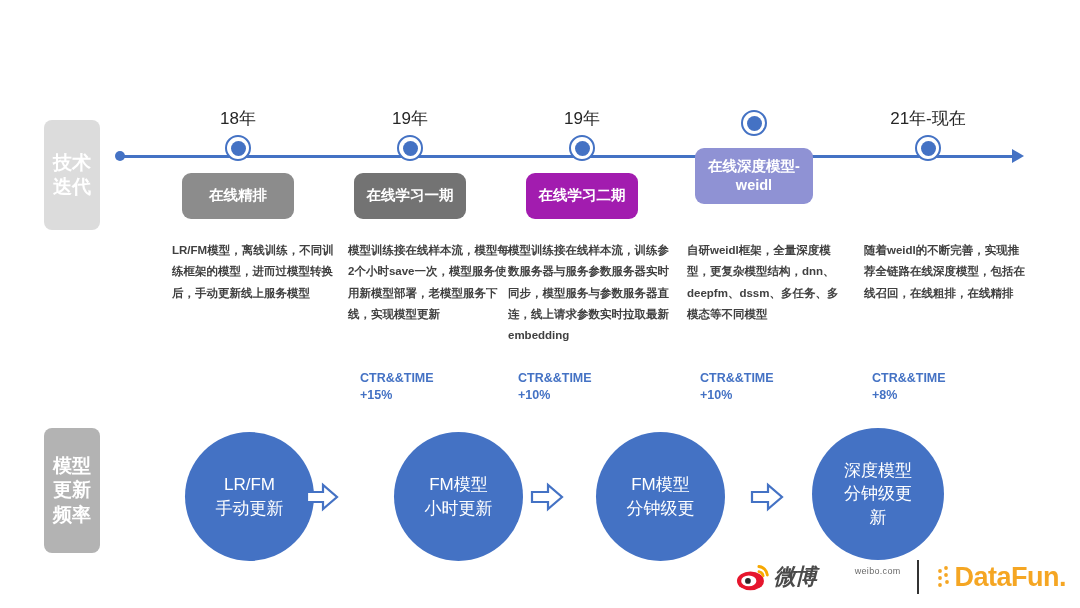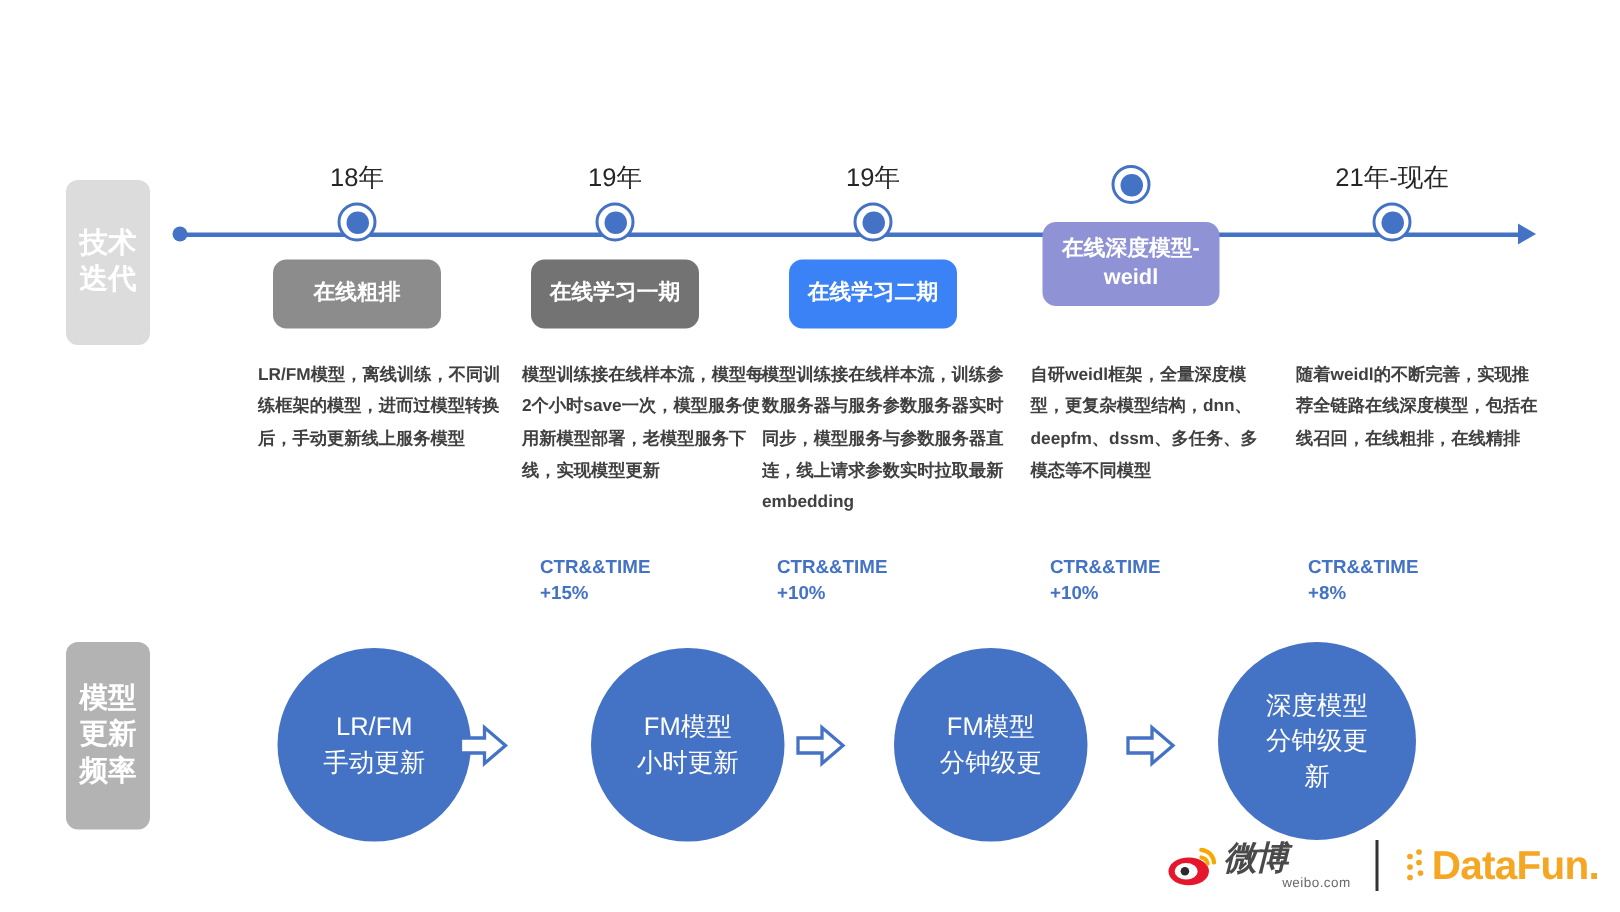--- a/index.html
+++ b/index.html
@@ -198,21 +198,20 @@
     align-items: center;
     gap: 4px;
   }
   .weibo-eye {
     width: 34px;
     height: 27px;
     position: relative;
   }
   .weibo-text {
     display: flex;
-    flex-direction: column;
     line-height: 1;
   }
   .weibo-cn {
     font-size: 22px;
     font-weight: bold;
     color: #4a4a4a;
     font-style: italic;
     letter-spacing: -1px;
   }
   .weibo-url {
@@ -260,39 +259,39 @@
     </div>
   </div>
 
   <div class="timeline-startdot"></div>
   <div class="timeline-line"></div>
   <div class="timeline-arrowhead"></div>
 
   <div class="milestone" style="left:158px">
     <div class="ms-year">18年</div>
     <div class="ms-node"></div>
-    <div class="ms-box" style="background:#8c8c8c">在线粗排</div>
+    <div class="ms-box" style="background:#8c8c8c">在线精排</div>
   </div>
   <div class="ms-desc" style="left:172px">LR/FM模型，离线训练，不同训练框架的模型，进而过模型转换后，手动更新线上服务模型</div>
 
   <div class="milestone" style="left:330px">
     <div class="ms-year">19年</div>
     <div class="ms-node"></div>
     <div class="ms-box" style="background:#737373">在线学习一期</div>
   </div>
   <div class="ms-desc" style="left:348px">模型训练接在线样本流，模型每2个小时save一次，模型服务使用新模型部署，老模型服务下线，实现模型更新</div>
   <div class="ms-metric" style="left:360px">
     <div>CTR&amp;&amp;TIME</div>
     <div>+15%</div>
   </div>
 
   <div class="milestone" style="left:502px">
     <div class="ms-year">19年</div>
     <div class="ms-node"></div>
-    <div class="ms-box" style="background:#3b82f6">在线学习二期</div>
+    <div class="ms-box" style="background:#a21caf">在线学习二期</div>
   </div>
   <div class="ms-desc" style="left:508px;width:172px">模型训练接在线样本流，训练参数服务器与服务参数服务器实时同步，模型服务与参数服务器直连，线上请求参数实时拉取最新embedding</div>
   <div class="ms-metric" style="left:518px">
     <div>CTR&amp;&amp;TIME</div>
     <div>+10%</div>
   </div>
 
   <div class="milestone" style="left:674px">
     <div class="ms-node"></div>
     <div class="ms-box" style="background:#8f92d4;width:118px">在线深度模型-weidl</div>

